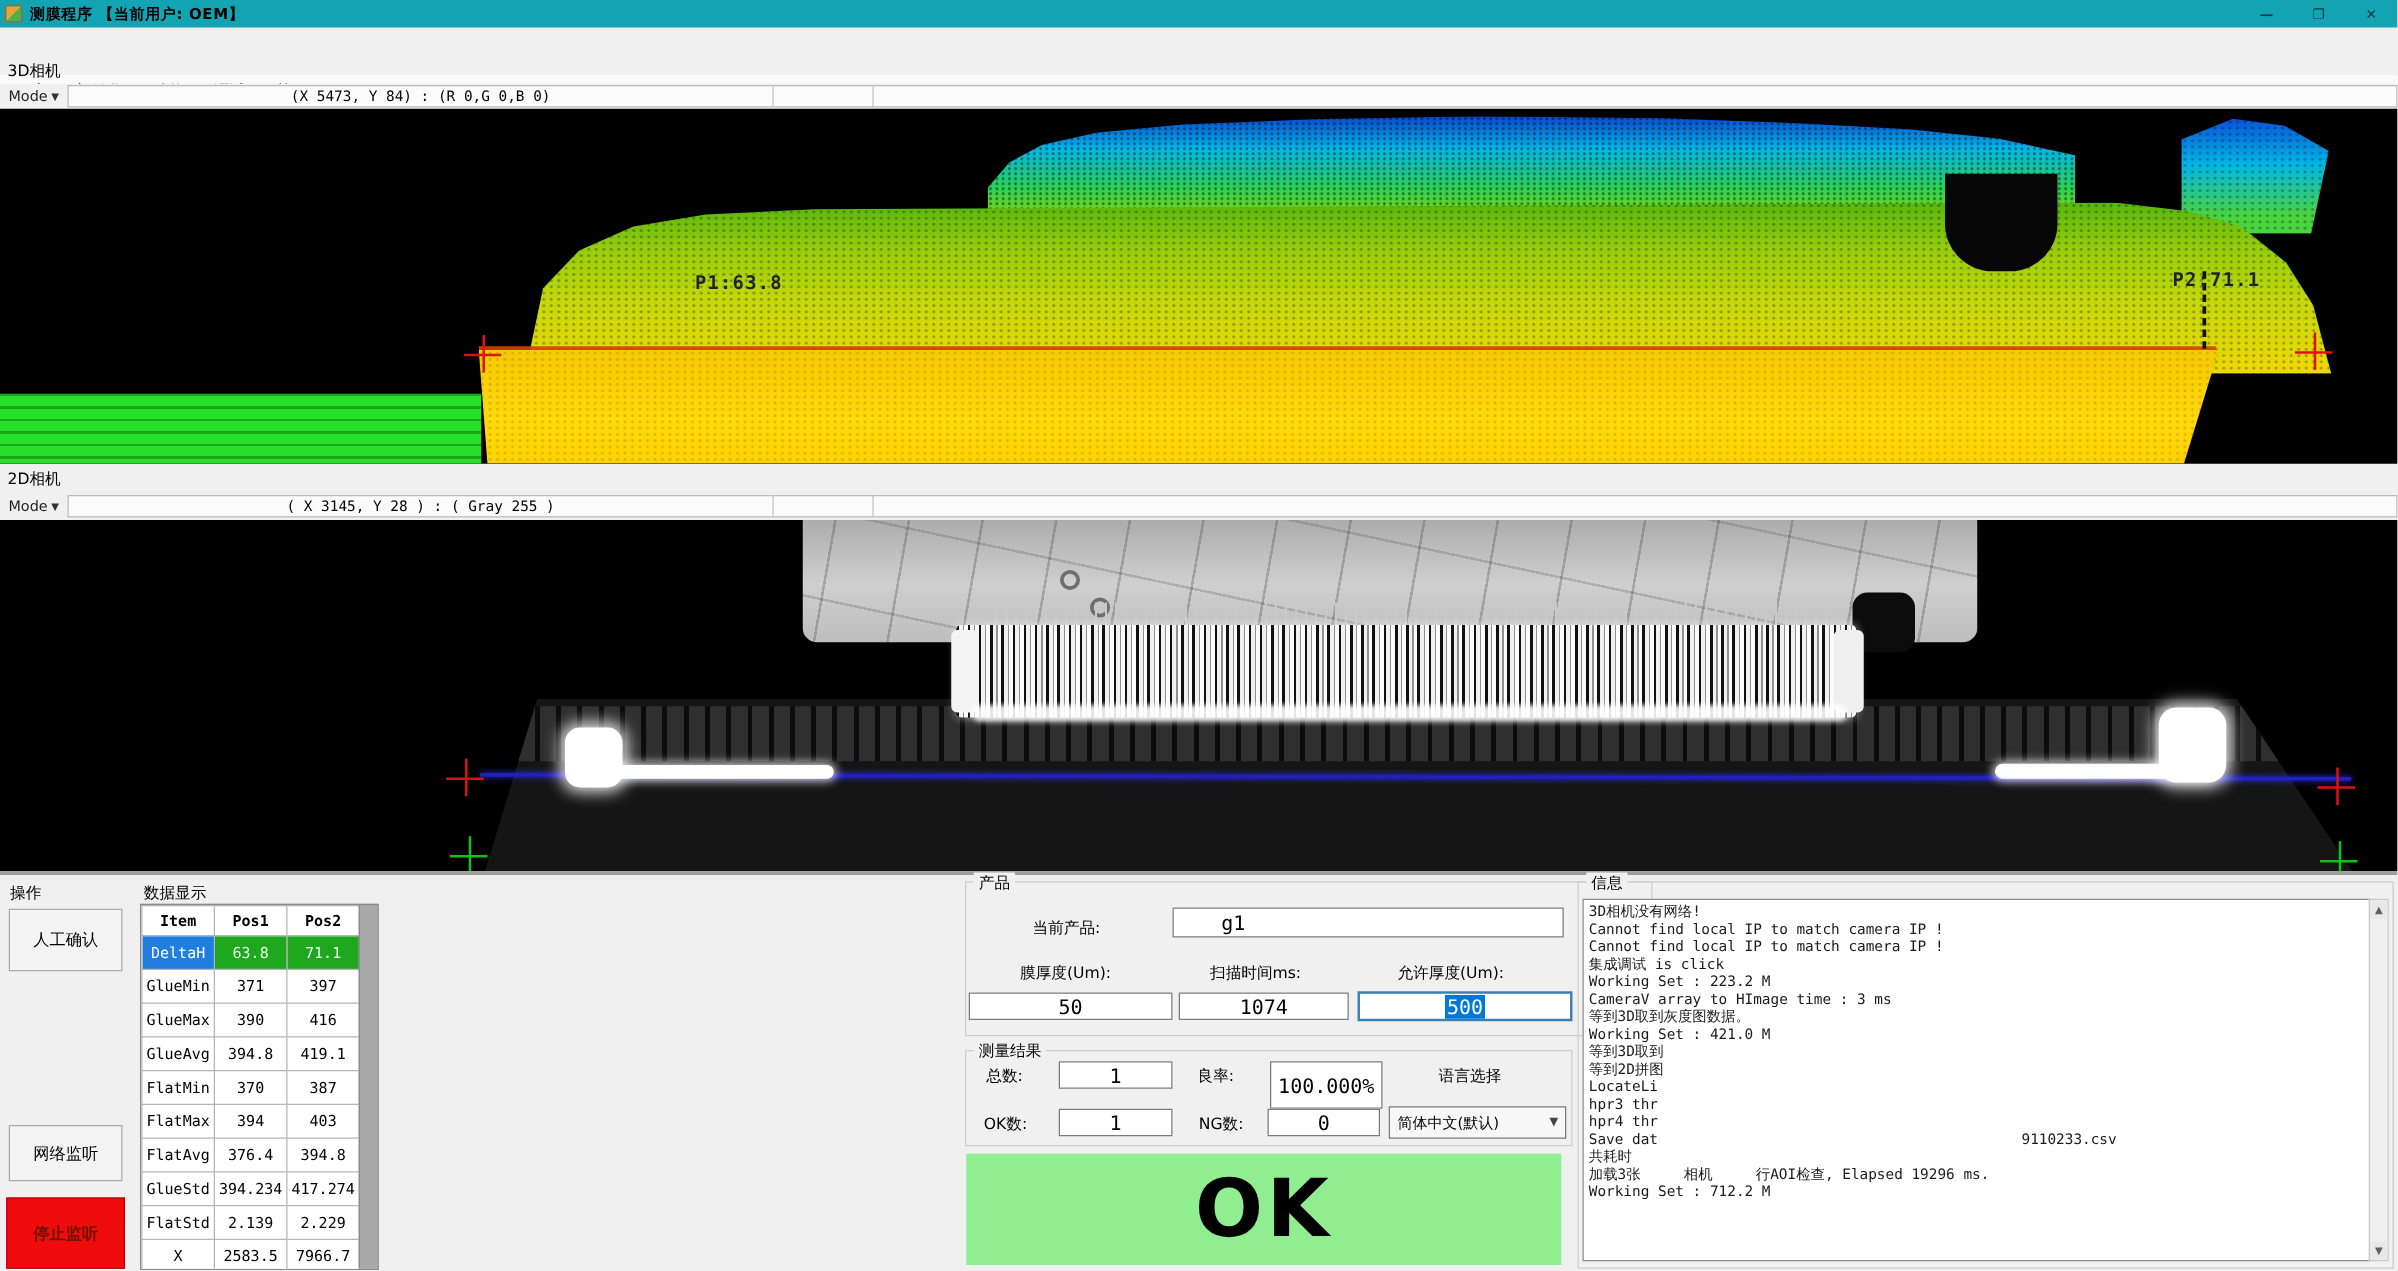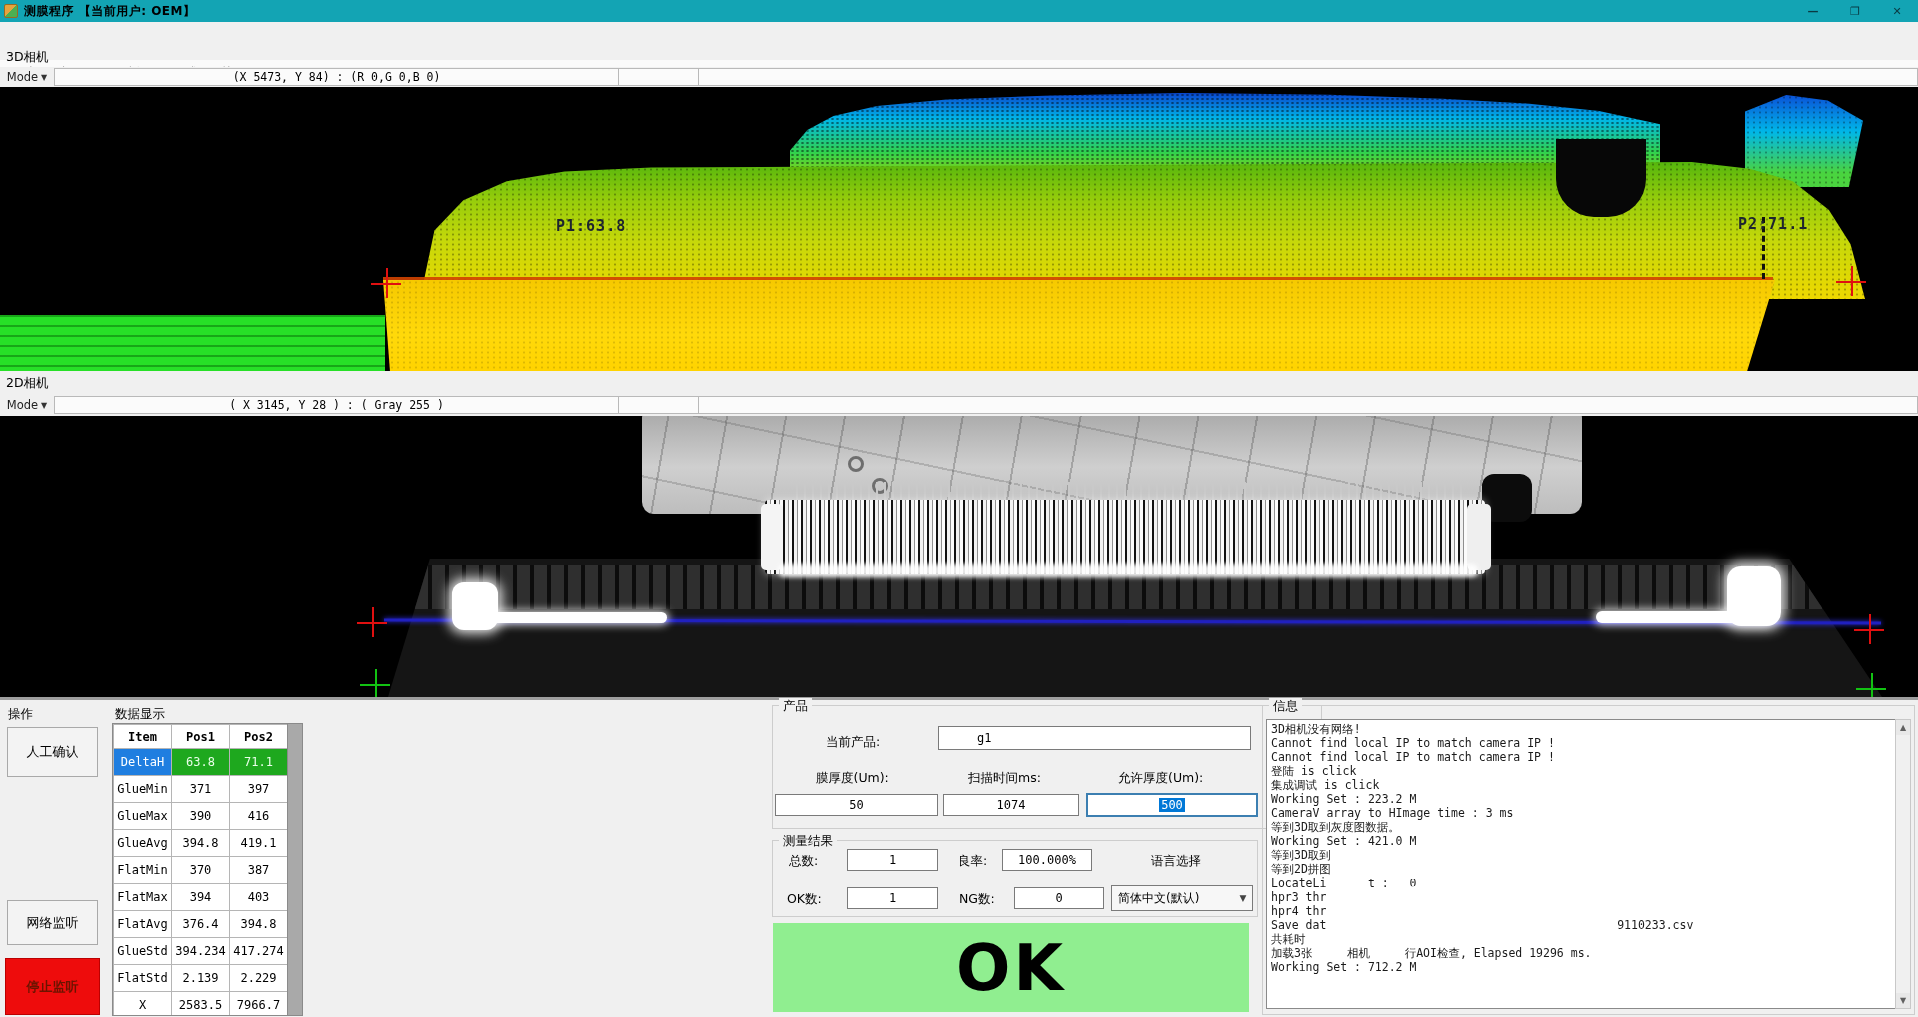--- a/index.html
+++ b/index.html
@@ -138,21 +138,21 @@
   #data-table tr.hl td.hl-item { background:#1f7ee0; color:#fff; }
   #data-table tr.hl td.hl-val  { background:#1ea81e; color:#eaffea; }
   #table-scroll { position:absolute; right:0; top:0; width:15px; height:100%; background:#a9a9a9;
                   border-left:1px solid #8a8a8a; }
 
   
   .groupbox { position:absolute; border:1px solid #cdcdcd; }
   .groupbox > .gb-title { position:absolute; top:-8px; left:6px; background:#f0f0f0; padding:0 4px; font-size:12.5px; }
 
   .field { position:absolute; background:#fff; border:1px solid #7a7a7a; display:flex;
-           align-items:center; justify-content:center; font-size:12px;
+           align-items:center; justify-content:center; font-size:16px;
            font-family:"DejaVu Sans Mono","Liberation Mono",monospace; }
   .lbl { position:absolute; font-size:12.5px; white-space:nowrap; }
 
   #fld-allowed { border:2px solid #3c7fb1; }
   #fld-allowed .sel { background:#0078d7; color:#fff; padding:0 2px; }
   #fld-product { justify-content:flex-start; padding-left:38px; }
 
   .combo { position:absolute; background:#f7f7f7; border:1px solid #7a7a7a; display:flex;
            align-items:center; font-size:12px; padding-left:6px; }
   .combo .cb-chev { margin-left:auto; width:18px; text-align:center; color:#444; font-size:9px; }
@@ -346,21 +346,21 @@
       <div class="field" id="fld-allowed" style="left:313px;top:87px;width:172px;height:24px">
         <span class="sel">500</span>
       </div>
     </div>
 
     <div class="groupbox" style="left:772px;top:140px;width:486px;height:77px">
       <span class="gb-title">测量结果</span>
       <div class="lbl" style="left:16px;top:12px">总数:</div>
       <div class="field" style="left:74px;top:8px;width:91px;height:22px">1</div>
       <div class="lbl" style="left:185px;top:12px">良率:</div>
-      <div class="field" style="left:229px;top:8px;width:90px;height:22px">100.000%</div>
+      <div class="field" style="left:243px;top:8px;width:90px;height:38px">100.000%</div>
       <div class="lbl" style="left:378px;top:12px">语言选择</div>
       <div class="lbl" style="left:14px;top:50px">OK数:</div>
       <div class="field" style="left:74px;top:46px;width:91px;height:22px">1</div>
       <div class="lbl" style="left:186px;top:50px">NG数:</div>
       <div class="field" style="left:241px;top:46px;width:90px;height:22px">0</div>
       <div class="combo" style="left:338px;top:44px;width:142px;height:26px">
         <span>简体中文(默认)</span>
         <span class="cb-chev">▼</span>
       </div>
     </div>
@@ -368,21 +368,20 @@
     <div id="ok-box">
       <span>OK</span>
     </div>
 
     <div class="groupbox" id="info-box">
       <span class="gb-title">信息</span>
       <div id="log">
           <div class="log-line">3D相机没有网络!</div>
           <div class="log-line">Cannot find local IP to match camera IP !</div>
           <div class="log-line">Cannot find local IP to match camera IP !</div>
-          <div class="log-line">登陆 is click</div>
           <div class="log-line">集成调试 is click</div>
           <div class="log-line">Working Set : 223.2 M</div>
           <div class="log-line">CameraV array to HImage time : 3 ms</div>
           <div class="log-line">等到3D取到灰度图数据。</div>
           <div class="log-line">Working Set : 421.0 M</div>
           <div class="log-line">等到3D取到</div>
           <div class="log-line">等到2D拼图</div>
           <div class="log-line">LocateLi      t :   0</div>
           <div class="log-line">hpr3 thr</div>
           <div class="log-line">hpr4 thr</div>

